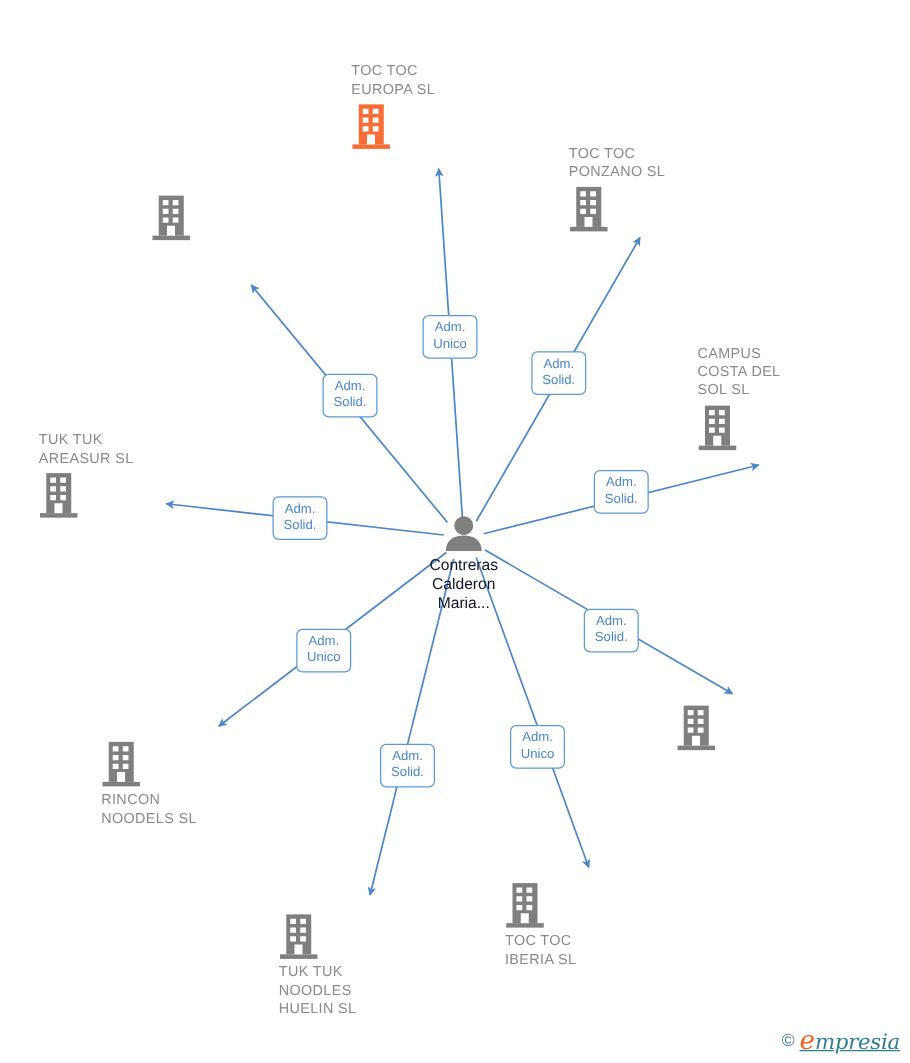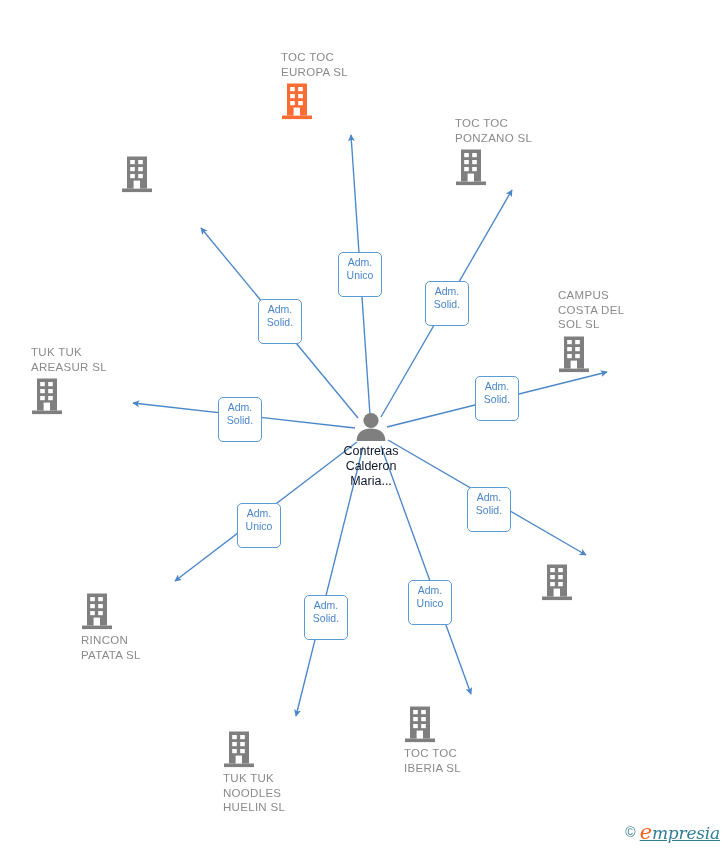--- a/index.html
+++ b/index.html
@@ -66,21 +66,21 @@
   .edge-label {
     position: absolute;
     box-sizing: border-box;
     background: #ffffff;
     border: 1.3px solid #5b9bd5;
     border-radius: 5px;
     color: #4a86c8;
     font-size: 10.5px;
     line-height: 13px;
     text-align: center;
-    padding: 3px 5px 14px 5px;
+    padding: 3px 5px 4px 5px;
     white-space: pre-line;
     width: 44px;
     margin-left: -22px;
     margin-top: -18px;
   }
 
   
   #watermark {
     position: absolute;
     right: 8px;
@@ -189,21 +189,21 @@
             <rect x="1" y="33.5" width="30" height="3.6" fill="#7f7f7f"></rect>
             <rect x="9.2" y="5" width="4.6" height="4.2" fill="#ffffff"></rect>
             <rect x="17.2" y="5" width="4.6" height="4.2" fill="#ffffff"></rect>
             <rect x="9.2" y="12" width="4.6" height="4.2" fill="#ffffff"></rect>
             <rect x="17.2" y="12" width="4.6" height="4.2" fill="#ffffff"></rect>
             <rect x="9.2" y="19" width="4.6" height="4.2" fill="#ffffff"></rect>
             <rect x="17.2" y="19" width="4.6" height="4.2" fill="#ffffff"></rect>
             <rect x="12.6" y="25.6" width="6.4" height="7.9" fill="#ffffff"></rect>
           </svg></span>
       </div>
-      <div class="node label-top" style="left: 628px; top: 288px;">
+      <div class="node label-top" style="left: 628px; top: 276px;">
         <div class="node-label">CAMPUS
 COSTA DEL
 SOL  SL</div>
         <span class="icon-wrap"><svg width="32" height="38" viewBox="0 0 32 38" xmlns="http://www.w3.org/2000/svg">
             <rect x="6" y="1.5" width="20" height="32" fill="#7f7f7f"></rect>
             <rect x="1" y="33.5" width="30" height="3.6" fill="#7f7f7f"></rect>
             <rect x="9.2" y="5" width="4.6" height="4.2" fill="#ffffff"></rect>
             <rect x="17.2" y="5" width="4.6" height="4.2" fill="#ffffff"></rect>
             <rect x="9.2" y="12" width="4.6" height="4.2" fill="#ffffff"></rect>
             <rect x="17.2" y="12" width="4.6" height="4.2" fill="#ffffff"></rect>
@@ -246,21 +246,21 @@
             <rect x="1" y="33.5" width="30" height="3.6" fill="#7f7f7f"></rect>
             <rect x="9.2" y="5" width="4.6" height="4.2" fill="#ffffff"></rect>
             <rect x="17.2" y="5" width="4.6" height="4.2" fill="#ffffff"></rect>
             <rect x="9.2" y="12" width="4.6" height="4.2" fill="#ffffff"></rect>
             <rect x="17.2" y="12" width="4.6" height="4.2" fill="#ffffff"></rect>
             <rect x="9.2" y="19" width="4.6" height="4.2" fill="#ffffff"></rect>
             <rect x="17.2" y="19" width="4.6" height="4.2" fill="#ffffff"></rect>
             <rect x="12.6" y="25.6" width="6.4" height="7.9" fill="#ffffff"></rect>
           </svg></span>
         <div class="node-label">RINCON
-PATATA  SL</div>
+NOODELS  SL</div>
       </div>
       <div class="node label-bottom" style="left: 474px; top: 705px;">
         <span class="icon-wrap"><svg width="32" height="38" viewBox="0 0 32 38" xmlns="http://www.w3.org/2000/svg">
             <rect x="6" y="1.5" width="20" height="32" fill="#7f7f7f"></rect>
             <rect x="1" y="33.5" width="30" height="3.6" fill="#7f7f7f"></rect>
             <rect x="9.2" y="5" width="4.6" height="4.2" fill="#ffffff"></rect>
             <rect x="17.2" y="5" width="4.6" height="4.2" fill="#ffffff"></rect>
             <rect x="9.2" y="12" width="4.6" height="4.2" fill="#ffffff"></rect>
             <rect x="17.2" y="12" width="4.6" height="4.2" fill="#ffffff"></rect>
             <rect x="9.2" y="19" width="4.6" height="4.2" fill="#ffffff"></rect>

